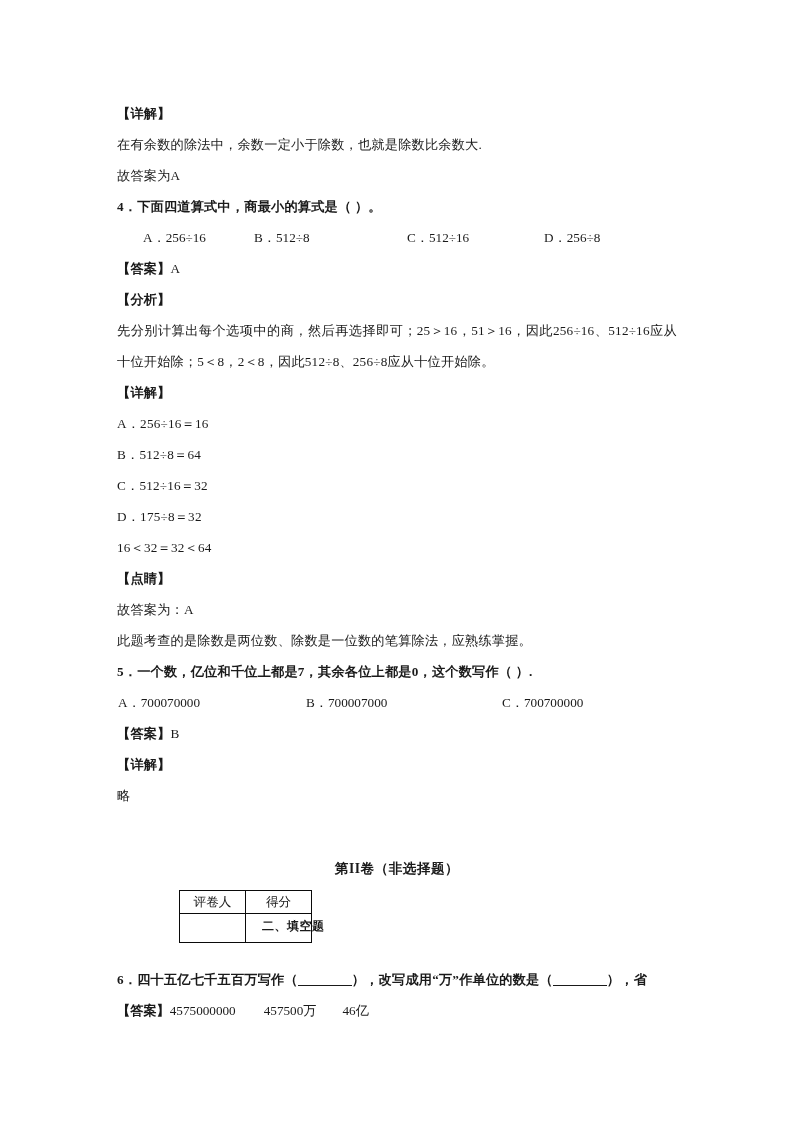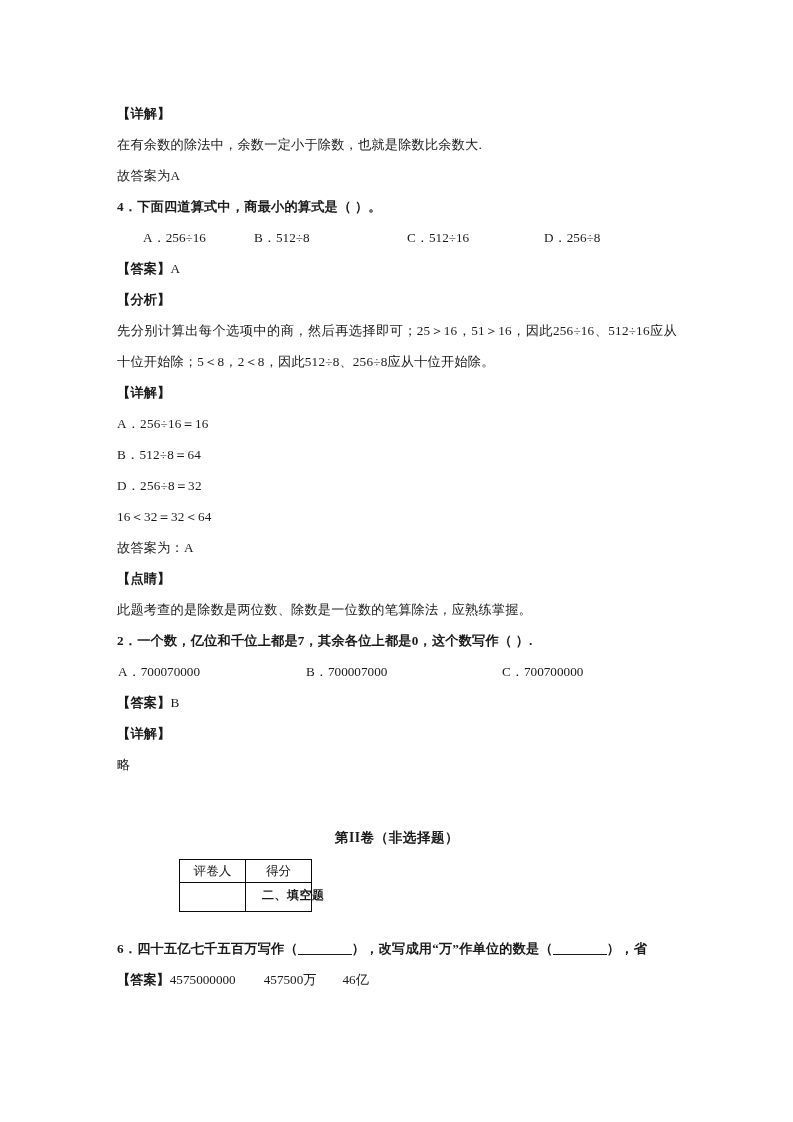--- a/index.html
+++ b/index.html
@@ -140,31 +140,32 @@
   <div class="line"><span class="tag">【答案】</span><span>A</span></div>
 
   <div class="line tag">【分析】</div>
 
   <div class="para">先分别计算出每个选项中的商，然后再选择即可；25＞16，51＞16，因此256÷16、512÷16应从十位开始除；5＜8，2＜8，因此512÷8、256÷8应从十位开始除。</div>
 
   <div class="line tag">【详解】</div>
 
   <div class="line">A．256÷16＝16</div>
   <div class="line">B．512÷8＝64</div>
-  <div class="line">D．256÷8＝32</div>
+  <div class="line">C．512÷16＝32</div>
+  <div class="line">D．175÷8＝32</div>
 
   <div class="line">16＜32＝32＜64</div>
 
+  <div class="line tag">【点睛】</div>
+
   <div class="line">故答案为：A</div>
 
-  <div class="line tag">【点睛】</div>
-
   <div class="line">此题考查的是除数是两位数、除数是一位数的笔算除法，应熟练掌握。</div>
 
-  <div class="line bold">2．一个数，亿位和千位上都是7，其余各位上都是0，这个数写作（      ）.</div>
+  <div class="line bold">5．一个数，亿位和千位上都是7，其余各位上都是0，这个数写作（      ）.</div>
 
   <div class="options">
     <span class="opt q5-opt-a">A．700070000</span>
     <span class="opt q5-opt-b">B．700007000</span>
     <span class="opt q5-opt-c">C．700700000</span>
   </div>
 
   <div class="line"><span class="tag">【答案】</span><span>B</span></div>
 
   <div class="line tag">【详解】</div>

